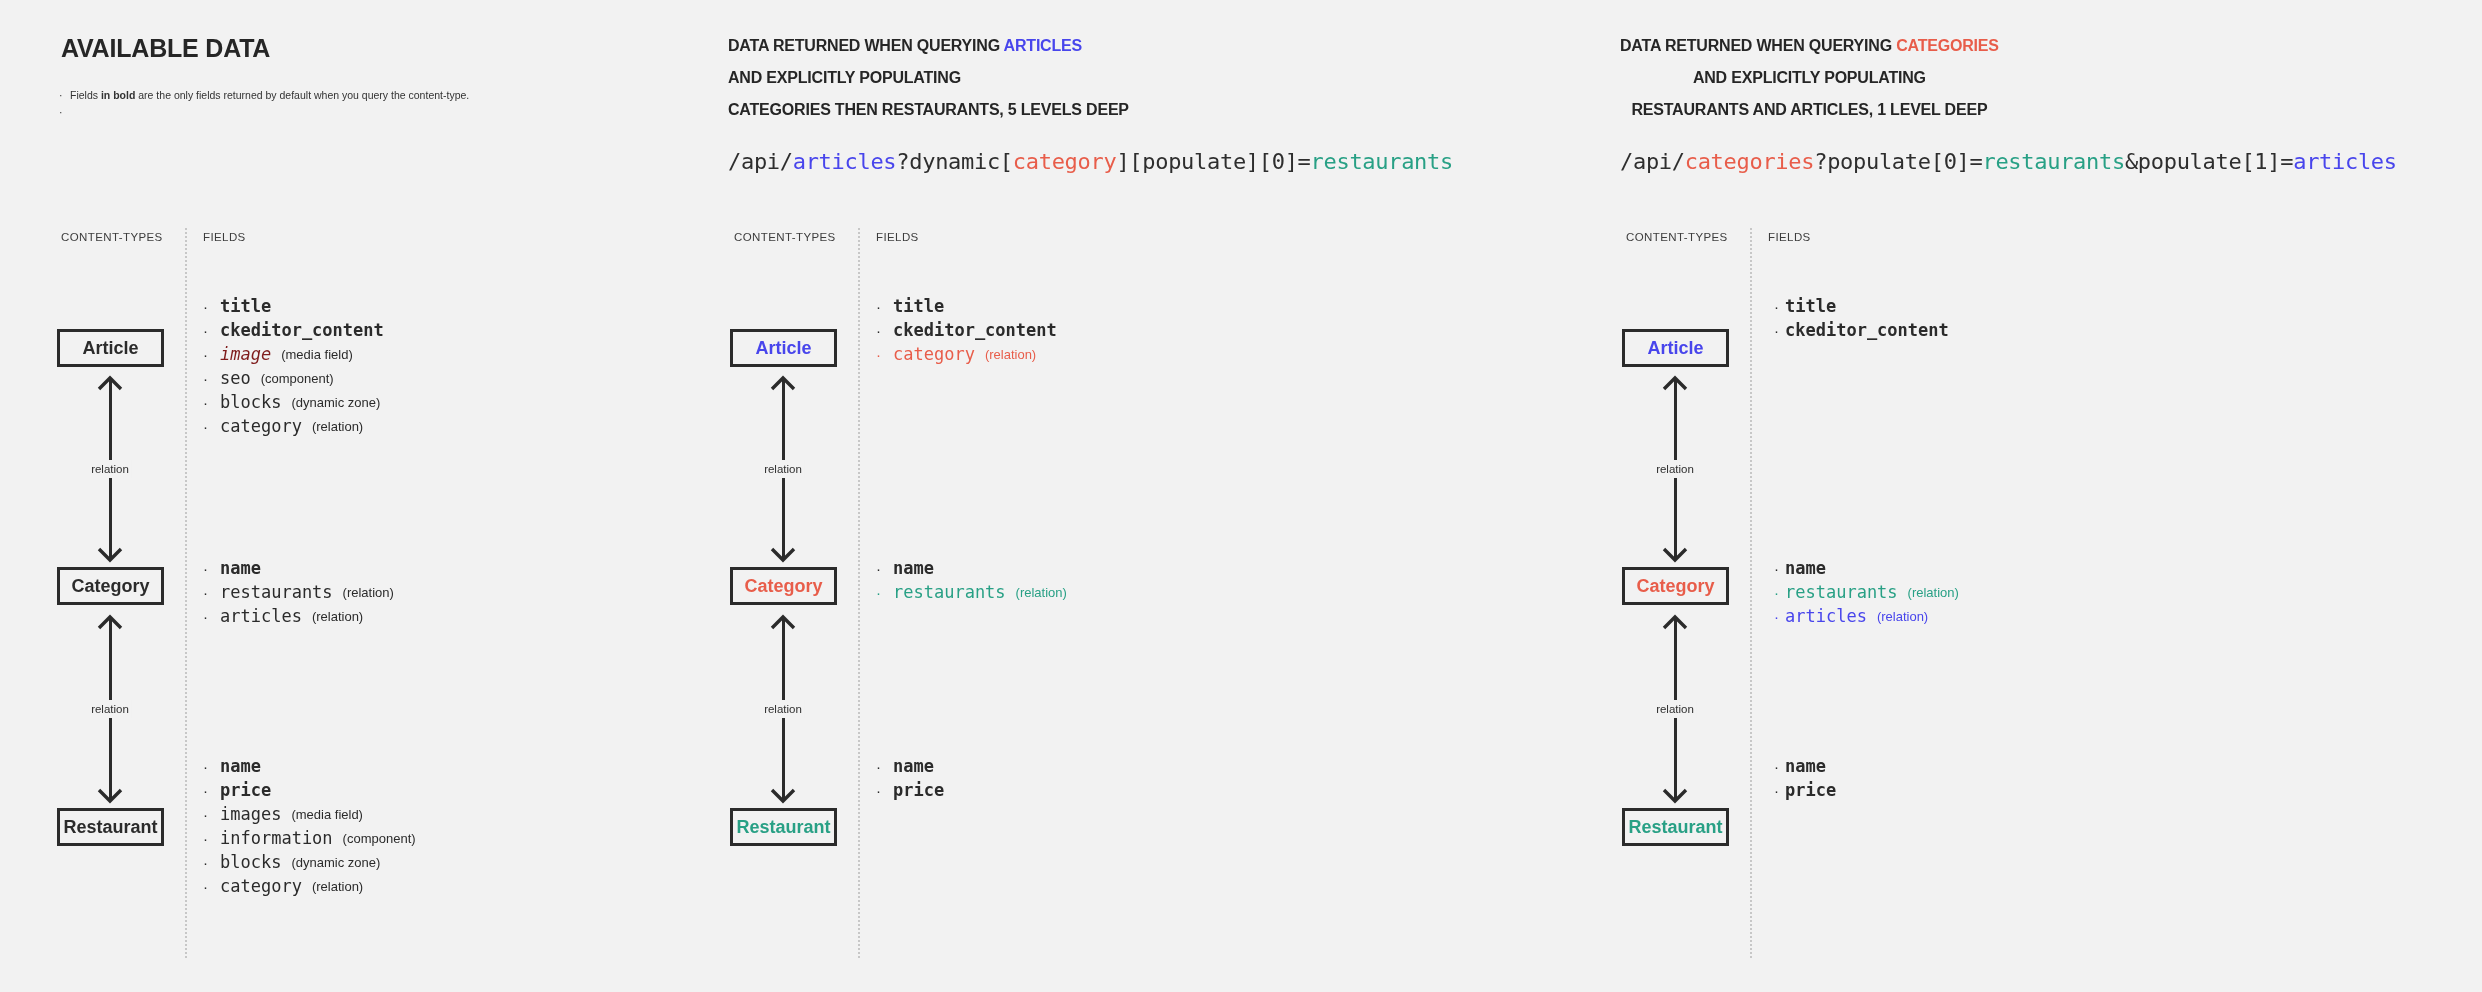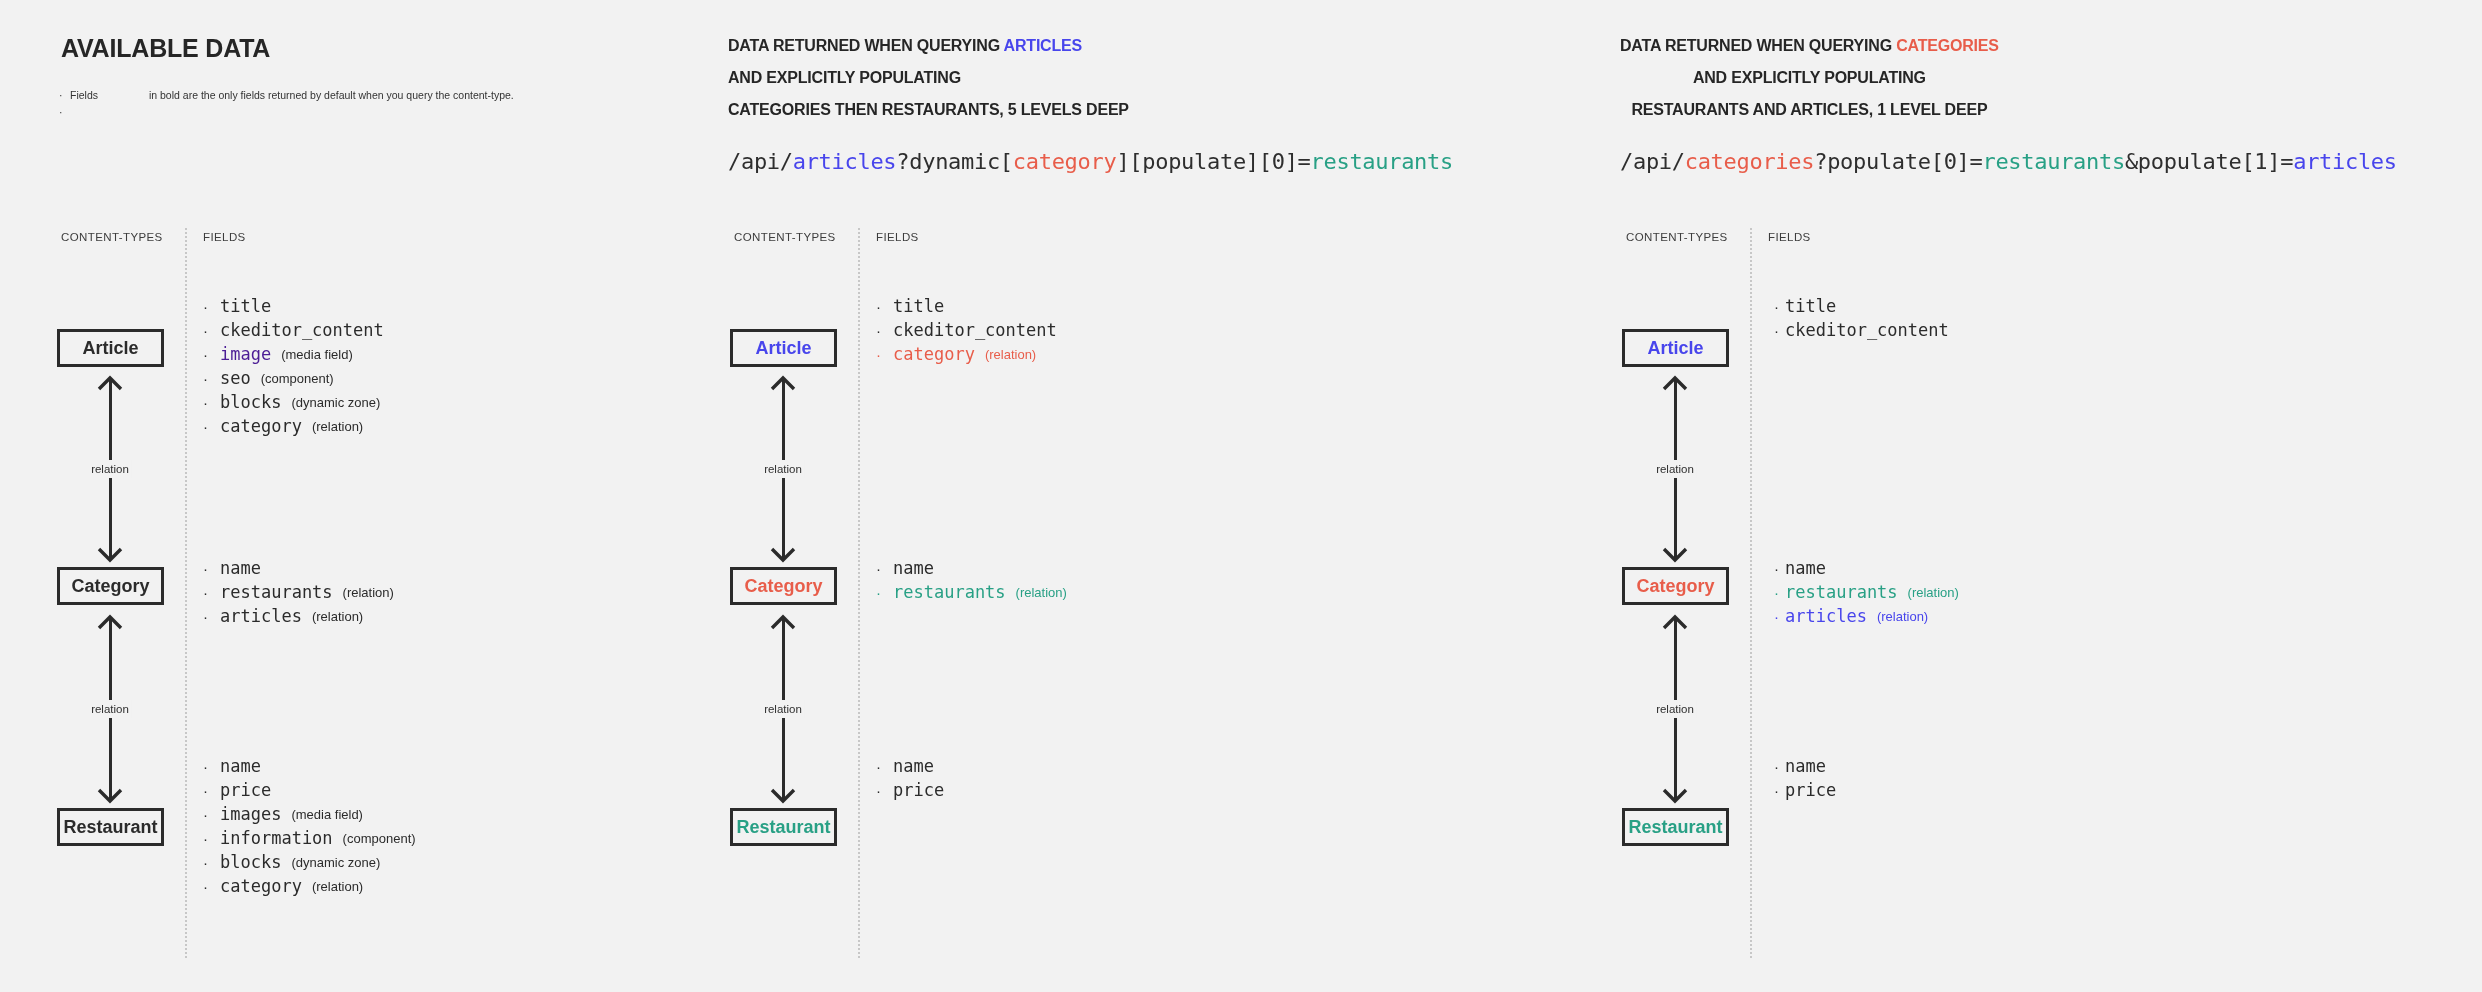--- a/index.html
+++ b/index.html
@@ -17,39 +17,39 @@
   #col-2 { left:1620px; width:862px;text-align:center; }
 
   .col-head { position:absolute; top:0; left:0; right:0; }
   .title { position:absolute; top:30px; left:0; font-weight:700; font-size:16px;
            line-height:32px; color:#262626; letter-spacing:-0.2px; white-space:nowrap; }
   #col-0 .title { top:32px; left:6px; font-size:25px; }
   .notes { position:absolute; top:87px; left:4px; font-size:10.5px; line-height:16.5px; color:#333; }
   .note { display:flex; }
   .note-bullet { width:11px; }
   .note-text { white-space:pre-line; }
-  .seg.bold { font-weight:400;margin-left:48px; }
+  .seg.bold { font-weight:700; }
   .code { position:absolute; top:149px; left:0; font-family:"DejaVu Sans Mono", monospace;
           font-size:22px; letter-spacing:-0.3px; white-space:nowrap; color:#2e2e2e; }
 
   .diagram { position:absolute; inset:0; }
   .lane-label { position:absolute; top:231px; font-size:11.5px; letter-spacing:0.4px; color:#3d3d3d; white-space:nowrap; }
   .lane-ct { left:6px; }
   .lane-f  { left:148px; }
   .lane-divider { position:absolute; left:130px; top:228px; height:730px; border-left:2px dotted #c7c7c7; }
 
   .entity-box { position:absolute; left:2px; width:107px; height:38px; border:3px solid #2b2b2b;
                 display:flex; align-items:center; justify-content:center; background:#f2f2f2;font-weight:bold; }
   .entity-label { font-size:18px; white-space:nowrap; }
 
   .field-list { position:absolute; left:148px; list-style:none; white-space:nowrap; }
   .field { height:24px; display:flex; align-items:center; }
   .f-bullet { width:17px; font-size:15px; }
   .f-name { font-family:"DejaVu Sans Mono", monospace; font-size:17px; }
-  .f-name.bold { font-weight:400; }
+  .f-name.bold { font-weight:700; }
   .f-type { margin-left:10px; font-size:13px; }
 
   .arrow { position:absolute; left:40px; width:30px; }
   .shaft { position:absolute; left:50%; top:5px; bottom:5px; width:3px; margin-left:-1.5px; background:#2b2b2b; }
   .chev { position:absolute; left:0; width:30px; height:17px; }
   .chev-up { top:0; }
   .chev-dn { bottom:0; }
   .rel-label { position:absolute; left:50%; top:50%; transform:translate(-50%,-50%);
                background:#f2f2f2; padding:3px 2px; font-size:11.5px; color:#2f2f2f; white-space:nowrap; }
 </style>
@@ -83,21 +83,21 @@
           <li class="field">
             <span class="f-bullet" style="color: rgb(43, 43, 43);">·</span>
             <span class="f-name bold" style="color: rgb(43, 43, 43);">title</span>
           </li>
           <li class="field">
             <span class="f-bullet" style="color: rgb(43, 43, 43);">·</span>
             <span class="f-name bold" style="color: rgb(43, 43, 43);">ckeditor_content</span>
           </li>
           <li class="field">
             <span class="f-bullet" style="color: rgb(43, 43, 43);">·</span>
-            <span class="f-name" style="color: #4c1d95;">image</span>
+            <span class="f-name" style="color: #7f1d1d; font-style: italic;">image</span>
             <span class="f-type" style="color: rgb(43, 43, 43);">(media field)</span>
           </li>
           <li class="field">
             <span class="f-bullet" style="color: rgb(43, 43, 43);">·</span>
             <span class="f-name" style="color: rgb(43, 43, 43);">seo</span>
             <span class="f-type" style="color: rgb(43, 43, 43);">(component)</span>
           </li>
           <li class="field">
             <span class="f-bullet" style="color: rgb(43, 43, 43);">·</span>
             <span class="f-name" style="color: rgb(43, 43, 43);">blocks</span>

